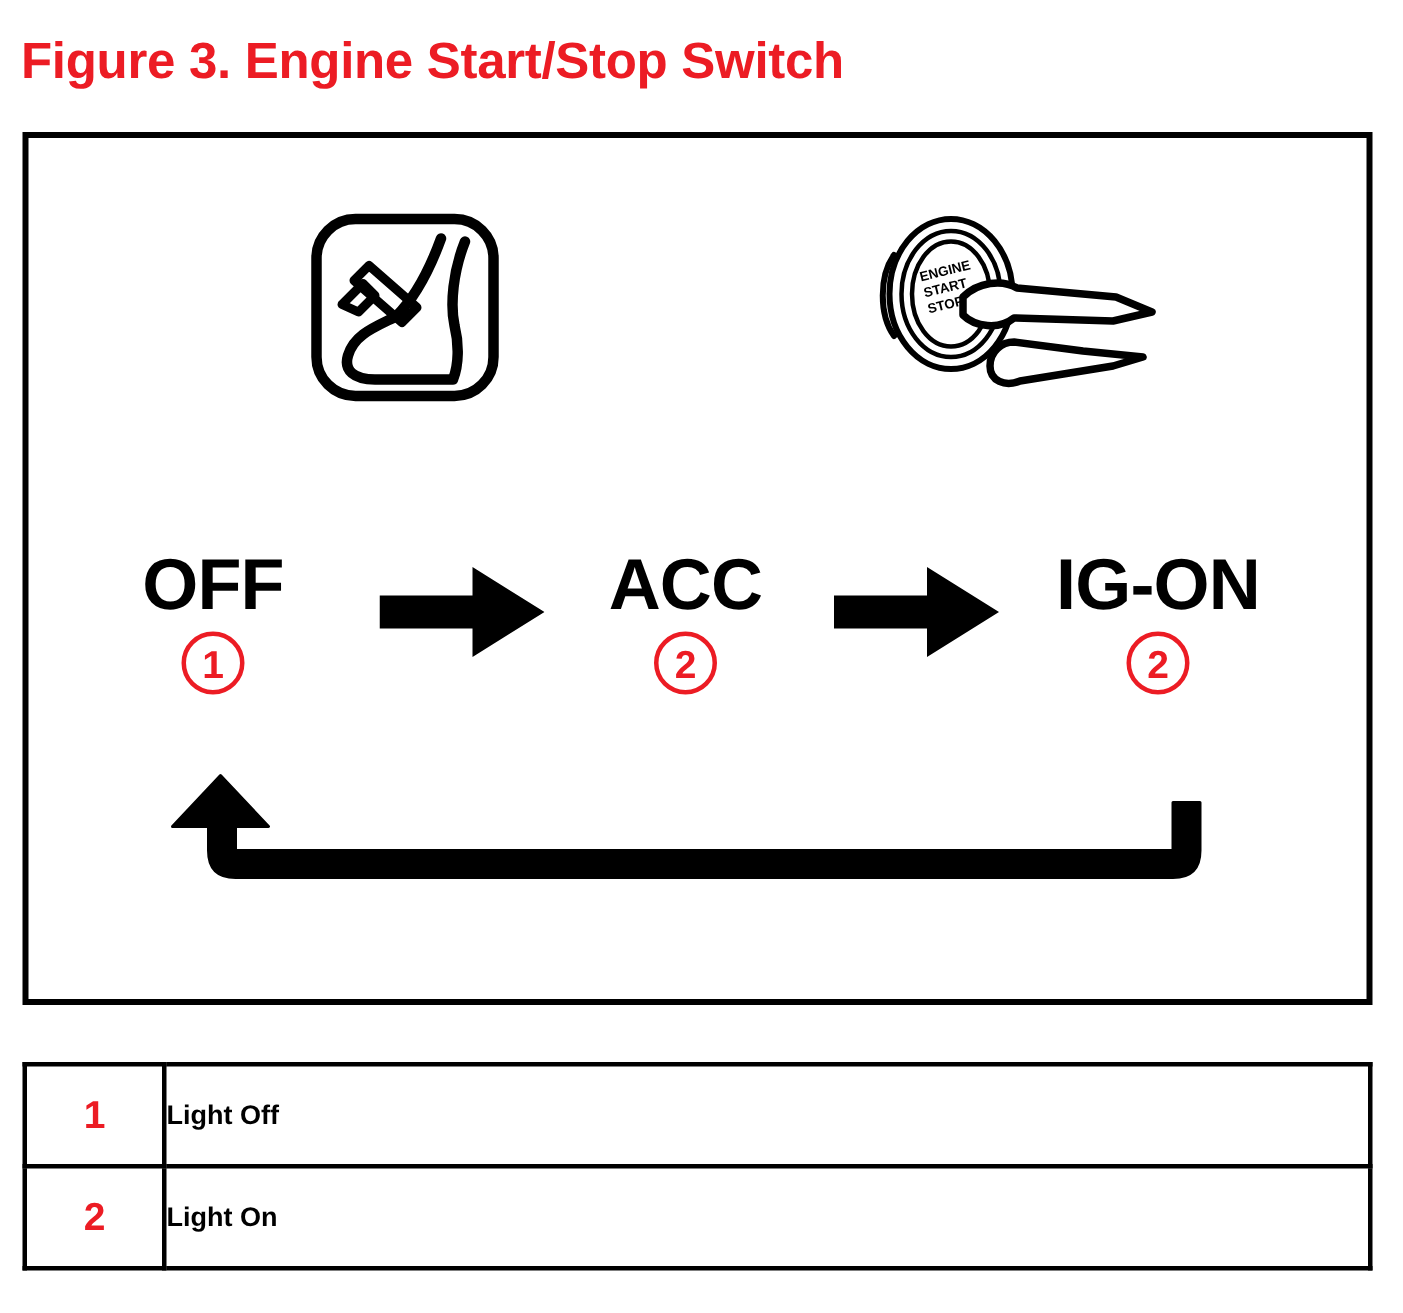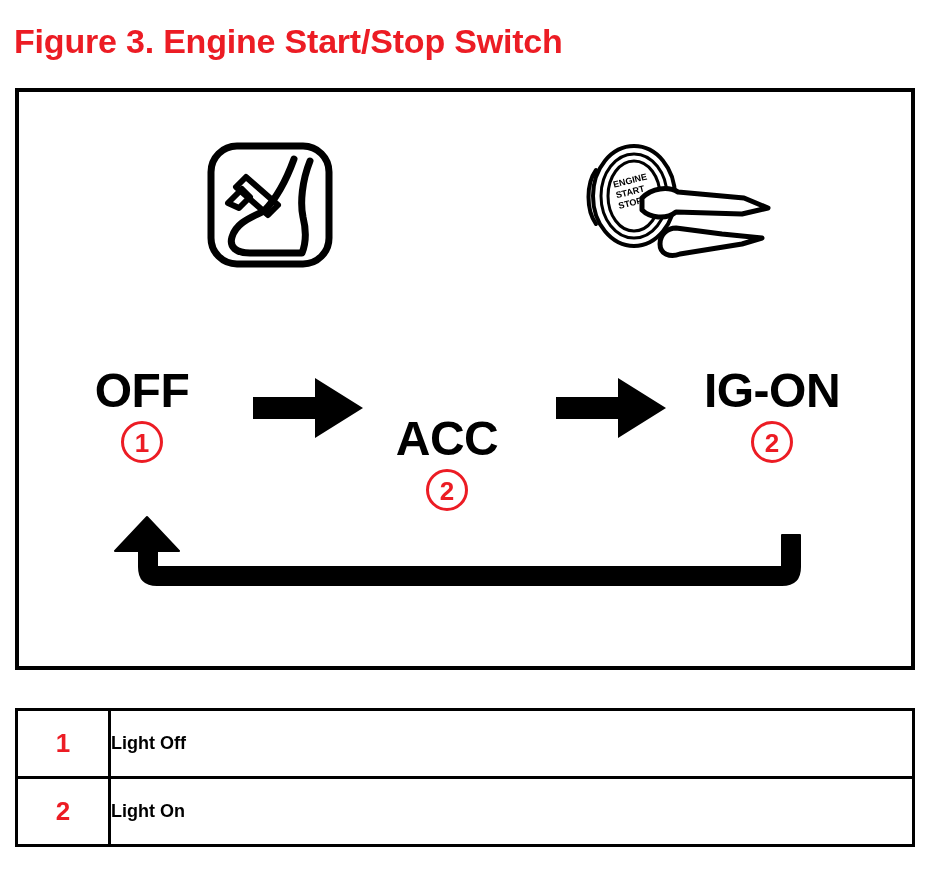--- a/index.html
+++ b/index.html
@@ -77,21 +77,21 @@
     border-radius: 50%;
     color: #ec1c24;
     font-size: 26px;
     font-weight: bold;
     line-height: 38px;
     text-align: center;
     box-sizing: border-box;
   }
 
   .state-off  { left: 52px;  width: 180px; }
-  .state-acc  { left: 352px; width: 190px; margin-top: 48px; }
+  .state-acc  { left: 362px; width: 190px; }
   .state-igon { left: 672px; width: 200px; }
 
   
   .fwd-arrow { position: absolute; }
   .fwd-arrow-1 { left: 253px; top: 377px; }
   .fwd-arrow-2 { left: 556px; top: 377px; }
 
   
   .loop-arrow {
     position: absolute;

